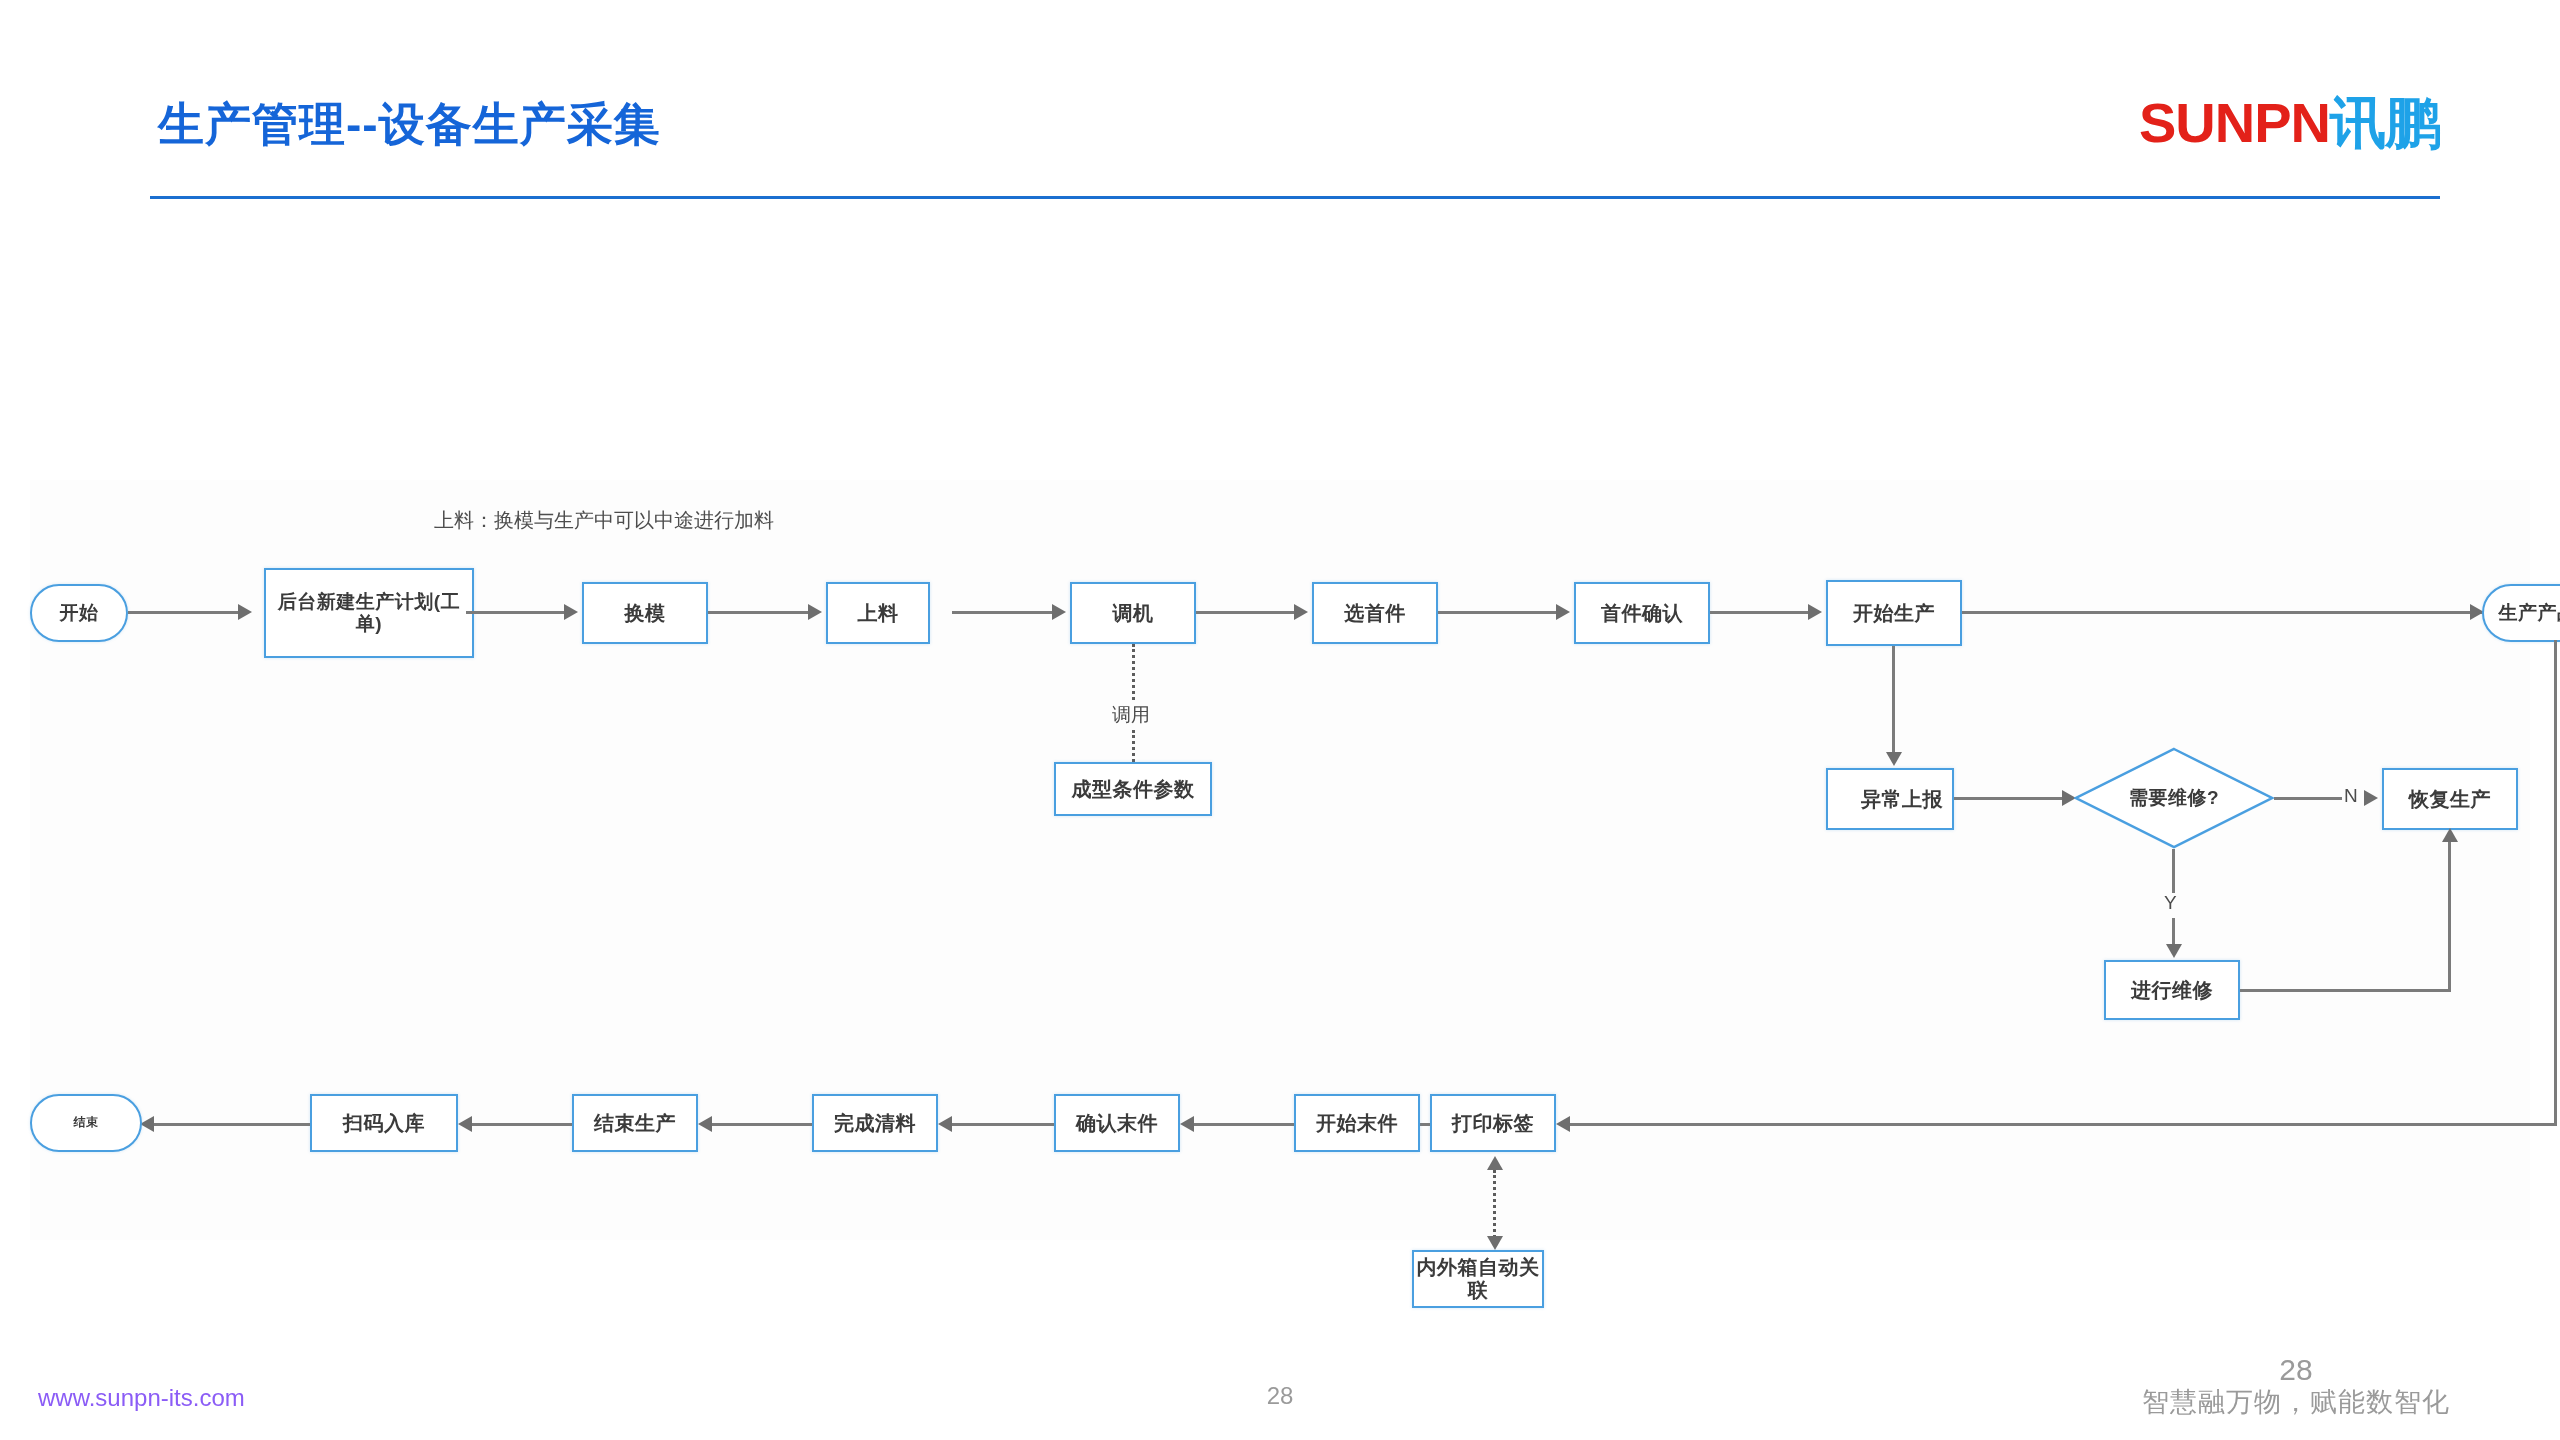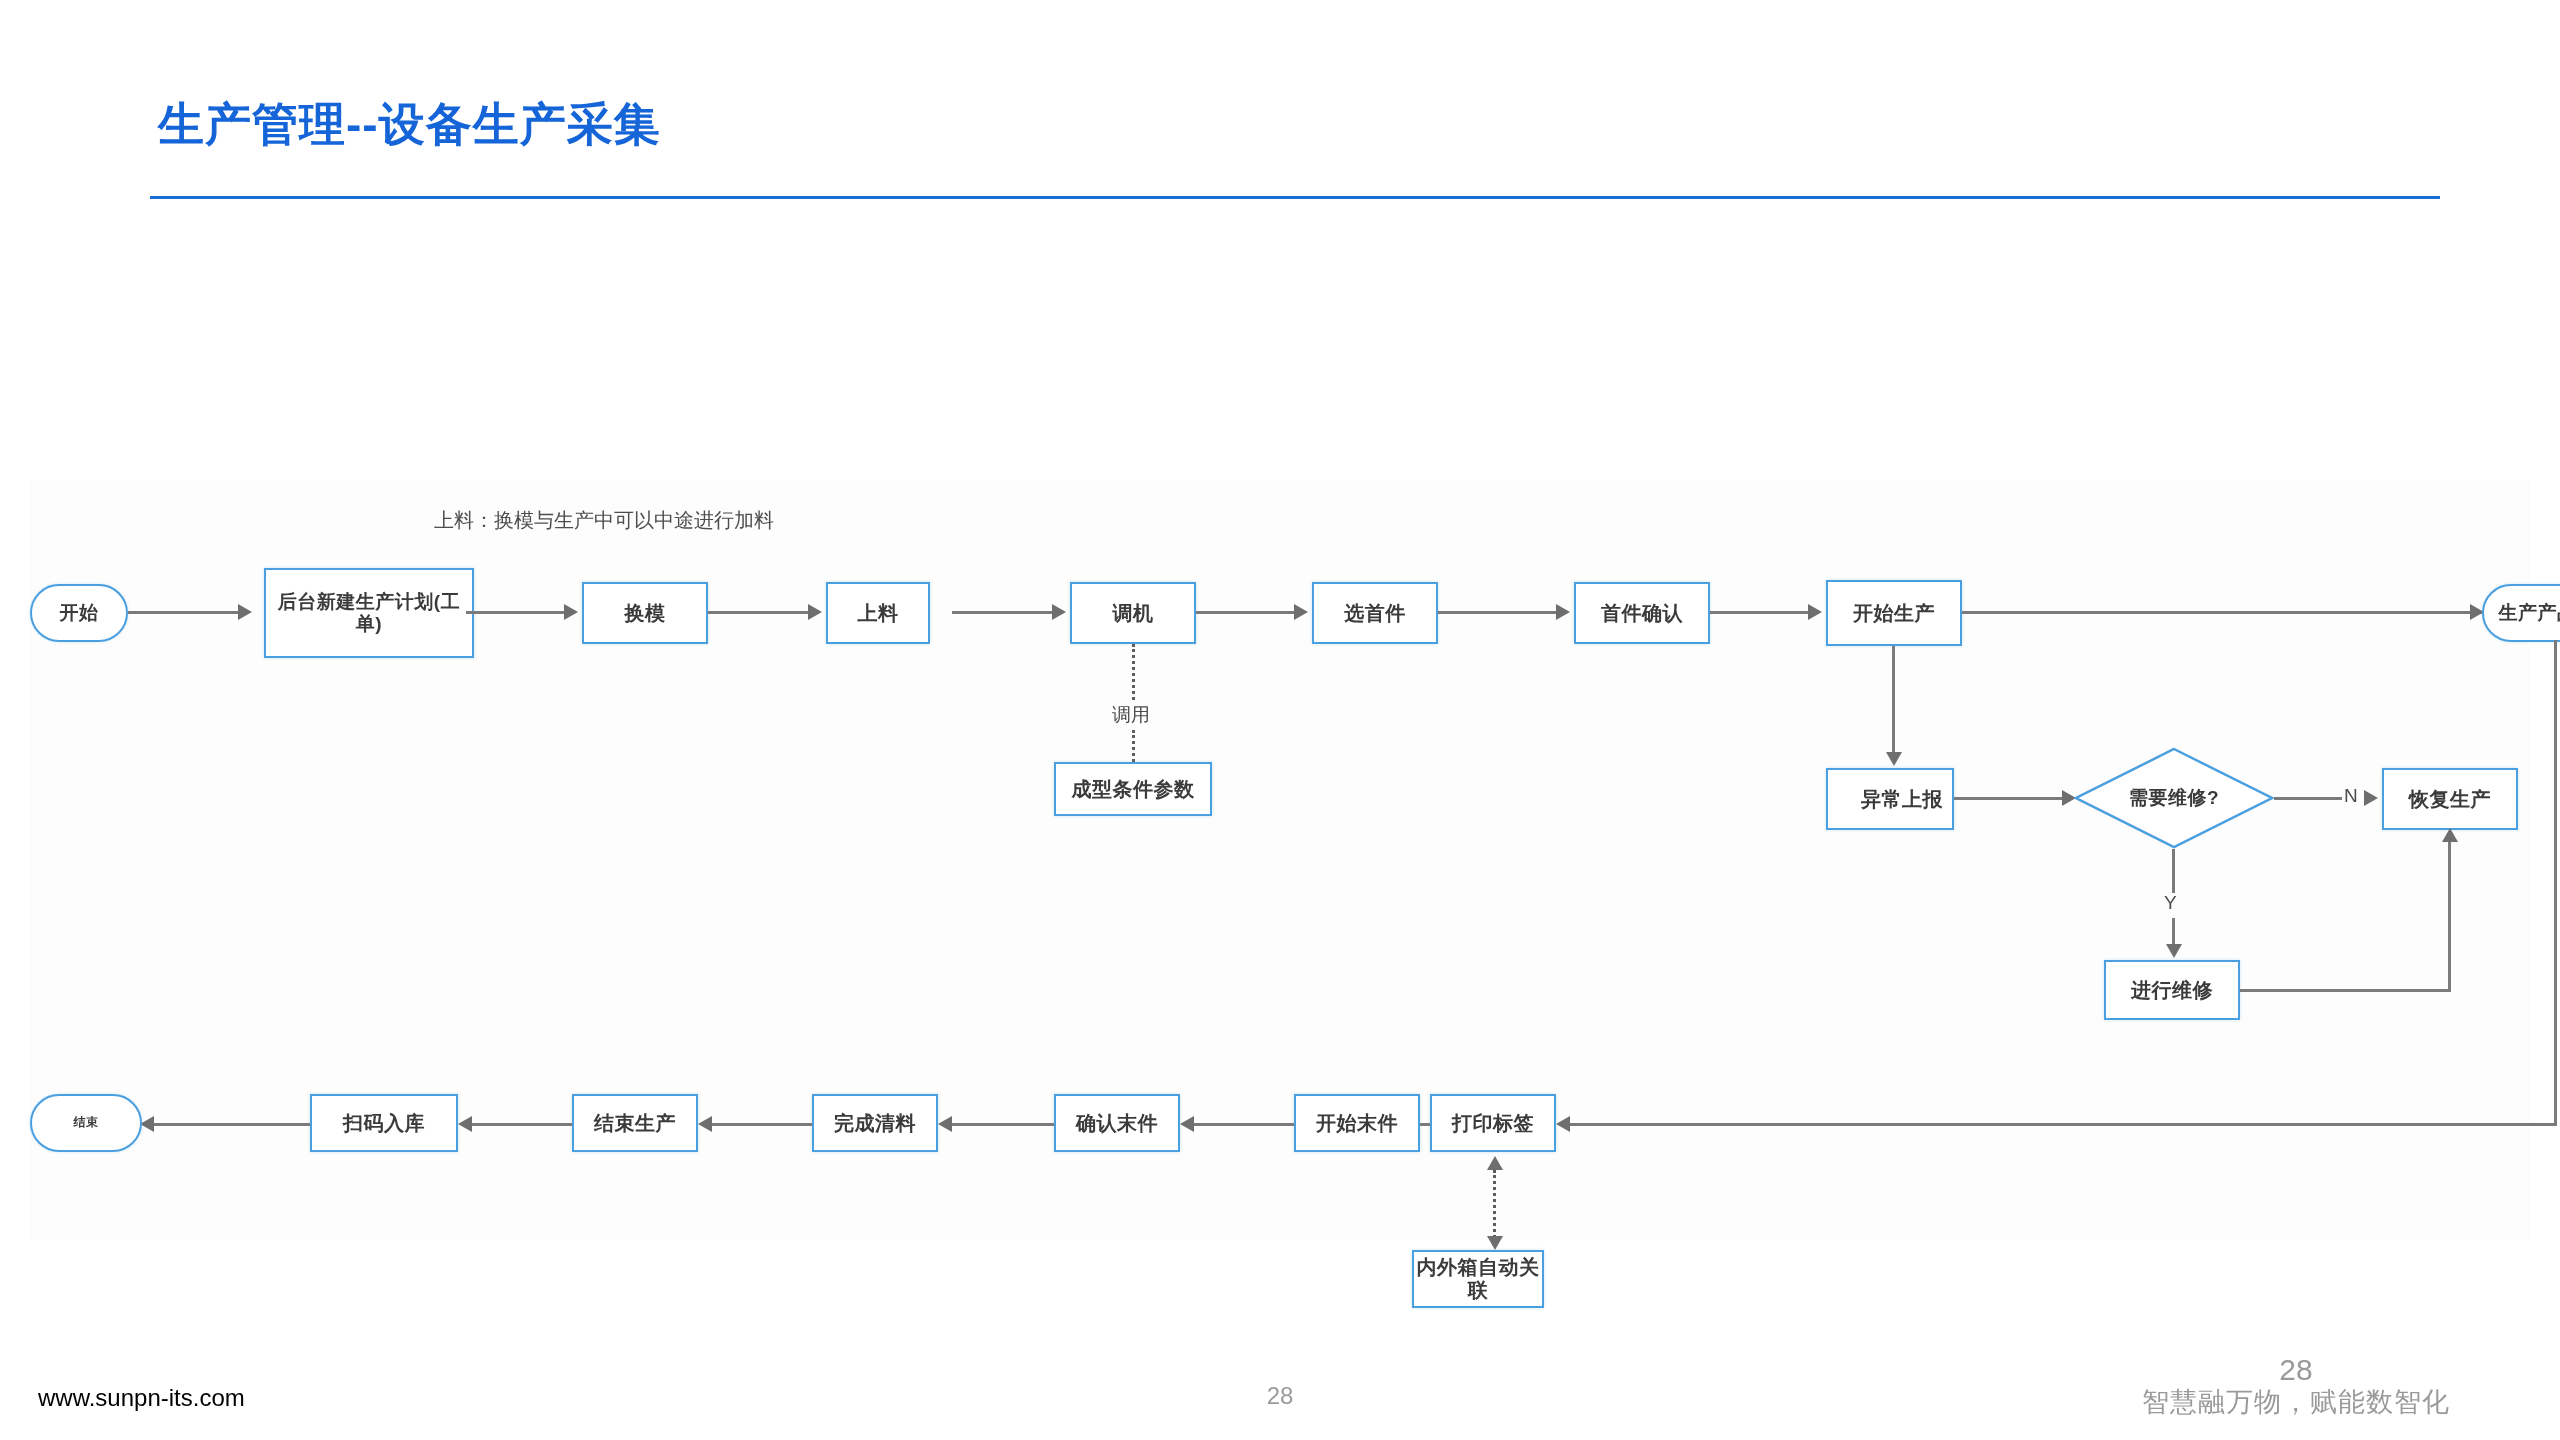--- a/index.html
+++ b/index.html
@@ -103,40 +103,43 @@
   .edge-label{
     position:absolute;color:#4b4b4b;font-size:19px;white-space:nowrap;
   }
   .note-text{
     position:absolute;color:#4d4d4d;font-size:20px;white-space:nowrap;
   }
 
   
   .footer-url{
     position:absolute;left:38px;bottom:28px;
-    color:#000000;font-size:24px;
+    color:#8b5cf6;font-size:24px;
   }
   .footer-page-center{
     position:absolute;left:50%;transform:translateX(-50%);bottom:30px;
     color:#9a9a9a;font-size:24px;
   }
   .footer-right{
     position:absolute;right:110px;bottom:22px;text-align:center;
     color:#9a9a9a;
   }
   .footer-right .num{font-size:30px;line-height:1.1;display:block;}
   .footer-right .slogan{font-size:27px;line-height:1.2;display:block;letter-spacing:1px;}
 </style>
 </head>
 <body>
 
 <div class="slide">
 
   <div class="page-title">生产管理--设备生产采集</div>
 
+  <div class="logo">
+    <span class="sunpn">SUNPN</span><span class="cn">讯鹏</span>
+  </div>
   <div class="header-rule"></div>
 
 
   <div class="canvas">
 
     <div class="note-text" style="left:404px;top:27px;">上料：换模与生产中可以中途进行加料</div>
 
     <div class="node round" style="left:0px;top:104px;width:98px;height:58px;font-size:19px;">开始</div>
 
     <div class="line h" style="left:98px;top:131px;width:112px;"></div>

